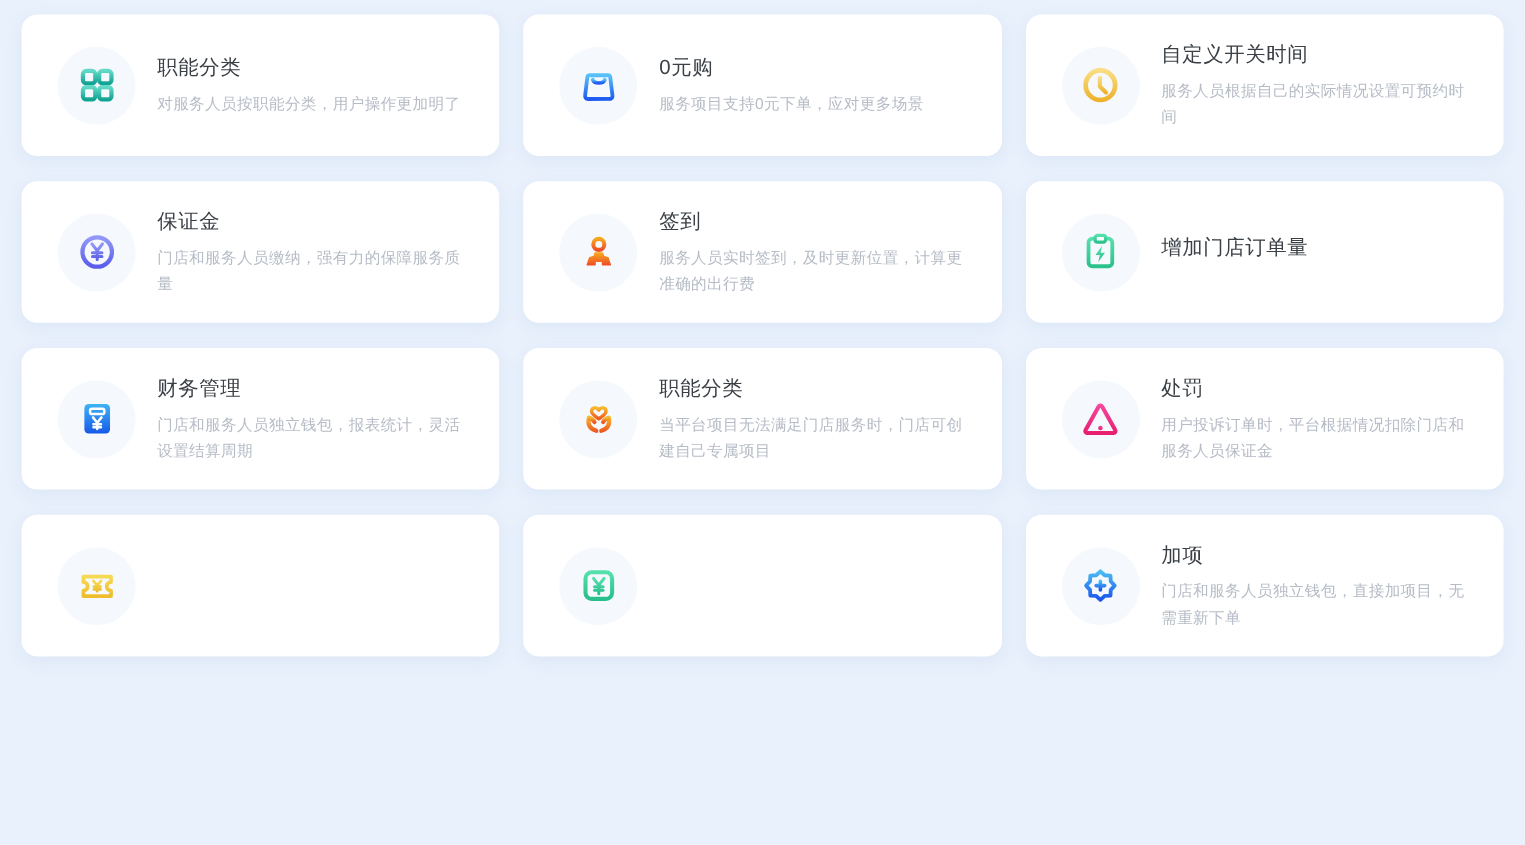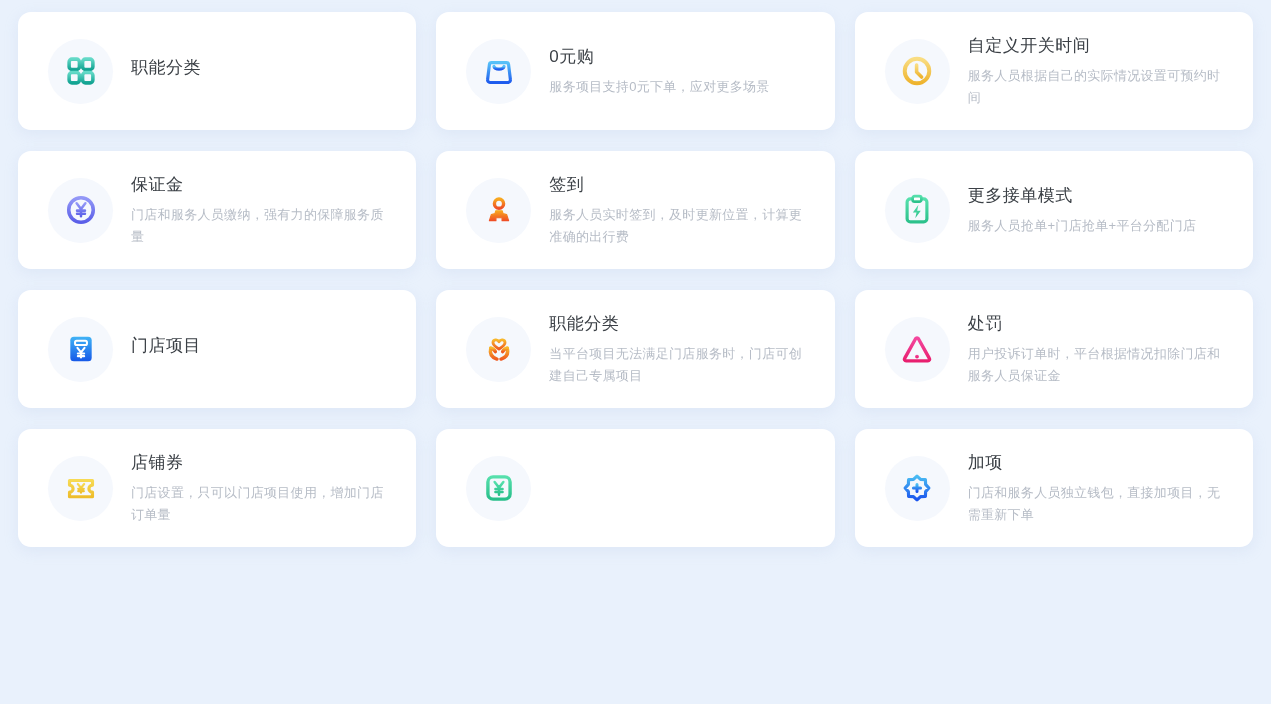--- a/index.html
+++ b/index.html
@@ -63,20 +63,21 @@
         <g stroke="url(#g0)" stroke-width="4.5">
           <rect x="9" y="9" width="13" height="13" rx="3.5"></rect>
           <rect x="26" y="9" width="13" height="13" rx="3.5"></rect>
           <rect x="9" y="26" width="13" height="13" rx="3.5"></rect>
           <rect x="26" y="26" width="13" height="13" rx="3.5"></rect>
         </g>
       </svg>
     </div>
     <div class="txt">
       <div class="title">职能分类</div>
+      <div class="desc">对服务人员按职能分类，用户操作更加明了</div>
     </div>
   </div>
 
   <div class="card">
     <div class="icon-circle">
       <svg viewBox="0 0 48 48" fill="none">
         <defs>
             <linearGradient id="g1" x1="0" y1="0" x2="0" y2="1">
           <stop offset="0" stop-color="#57c1f8"></stop>
           <stop offset="1" stop-color="#1e5bee"></stop>
@@ -159,41 +160,41 @@
           <stop offset="0" stop-color="#56e0ac"></stop>
           <stop offset="1" stop-color="#2bc18b"></stop>
         </linearGradient>
           </defs>
         <rect x="11.5" y="10" width="25" height="29" rx="4" stroke="url(#g5)" stroke-width="4"></rect>
         <rect x="18.5" y="6.5" width="11" height="7" rx="2.5" fill="#ffffff" stroke="url(#g5)" stroke-width="3.4"></rect>
         <path d="M25.8 17.5 l-7 9.7 h4.6 l-1.6 7.3 7 -9.7 h-4.6 z" fill="url(#g5)" stroke-linejoin="round"></path>
       </svg>
     </div>
     <div class="txt">
-      <div class="title">更多接单模式</div>
-      <div class="desc">服务人员抢单+门店抢单+平台分配门店</div>
+      <div class="title">增加门店订单量</div>
     </div>
   </div>
 
   <div class="card">
     <div class="icon-circle">
       <svg viewBox="0 0 48 48" fill="none">
         <defs>
             <linearGradient id="g6" x1="0" y1="0" x2="0" y2="1">
           <stop offset="0" stop-color="#40b3f6"></stop>
           <stop offset="1" stop-color="#1659e8"></stop>
         </linearGradient>
           </defs>
         <rect x="10.5" y="8.5" width="27" height="31" rx="4.5" fill="url(#g6)"></rect>
         <rect x="16.5" y="13.5" width="15" height="5.5" rx="2" stroke="#ffffff" stroke-width="2.6"></rect>
         <path d="M19.5 22.5 l4.5 5.7 4.5 -5.7 M24 28.2 v6.5 M20 29.8 h8 M20 33 h8" stroke="#ffffff" stroke-width="2.6" stroke-linecap="round" stroke-linejoin="round"></path>
       </svg>
     </div>
     <div class="txt">
-      <div class="title">门店项目</div>
+      <div class="title">财务管理</div>
+      <div class="desc">门店和服务人员独立钱包，报表统计，灵活设置结算周期</div>
     </div>
   </div>
 
 
   <div class="card">
     <div class="icon-circle">
       <svg viewBox="0 0 48 48" fill="none">
         <defs>
             <linearGradient id="g8" x1="0" y1="0" x2="0" y2="1">
           <stop offset="0" stop-color="#f8b72b"></stop>
@@ -241,24 +242,20 @@
         <defs>
             <linearGradient id="g10" x1="0" y1="0" x2="0" y2="1">
           <stop offset="0" stop-color="#f7da54"></stop>
           <stop offset="1" stop-color="#eebd2b"></stop>
         </linearGradient>
           </defs>
         <path d="M9.5 14.5 H38.5 V20.3 A4.5 4.5 0 0 0 38.5 29.3 V35 H9.5 V29.3 A4.5 4.5 0 0 0 9.5 20.3 Z" stroke="url(#g10)" stroke-width="4" stroke-linejoin="round"></path>
         <path d="M20 19 l4 4.8 4 -4.8 M24 23.8 v6.2 M20.5 25 h7 M20.5 28 h7" stroke="url(#g10)" stroke-width="2.8" stroke-linecap="round" stroke-linejoin="round"></path>
       </svg>
     </div>
-    <div class="txt">
-      <div class="title">店铺券</div>
-      <div class="desc">门店设置，只可以门店项目使用，增加门店订单量</div>
-    </div>
   </div>
 
   <div class="card">
     <div class="icon-circle">
       <svg viewBox="0 0 48 48" fill="none">
         <defs>
             <linearGradient id="g11" x1="0" y1="0" x2="0" y2="1">
           <stop offset="0" stop-color="#56e0ac"></stop>
           <stop offset="1" stop-color="#28bf8a"></stop>
         </linearGradient>

